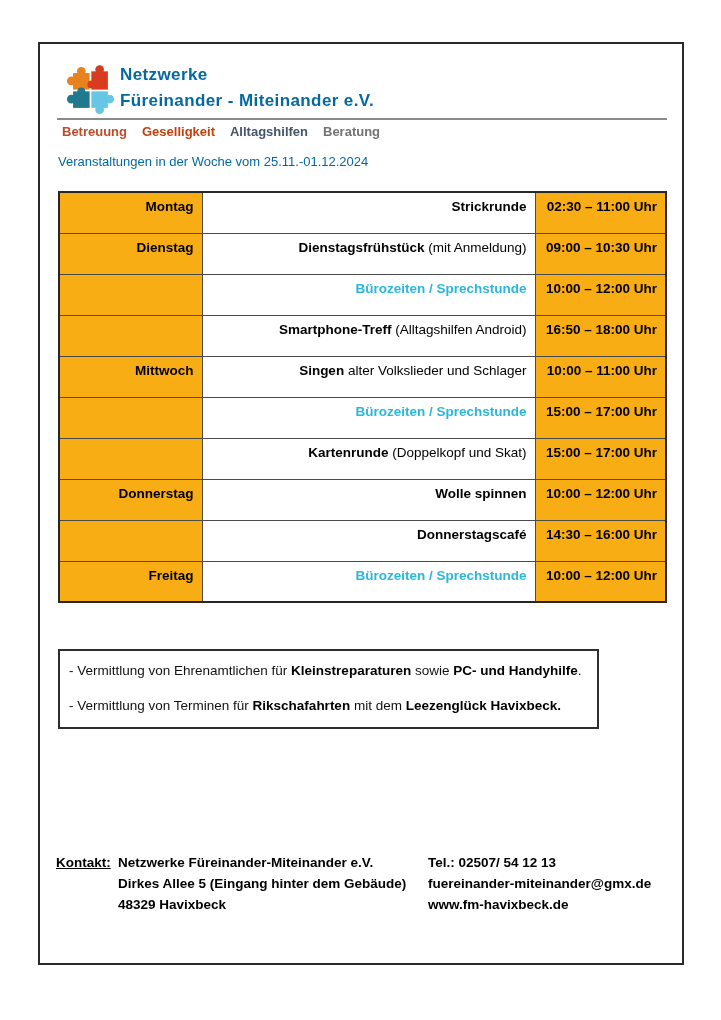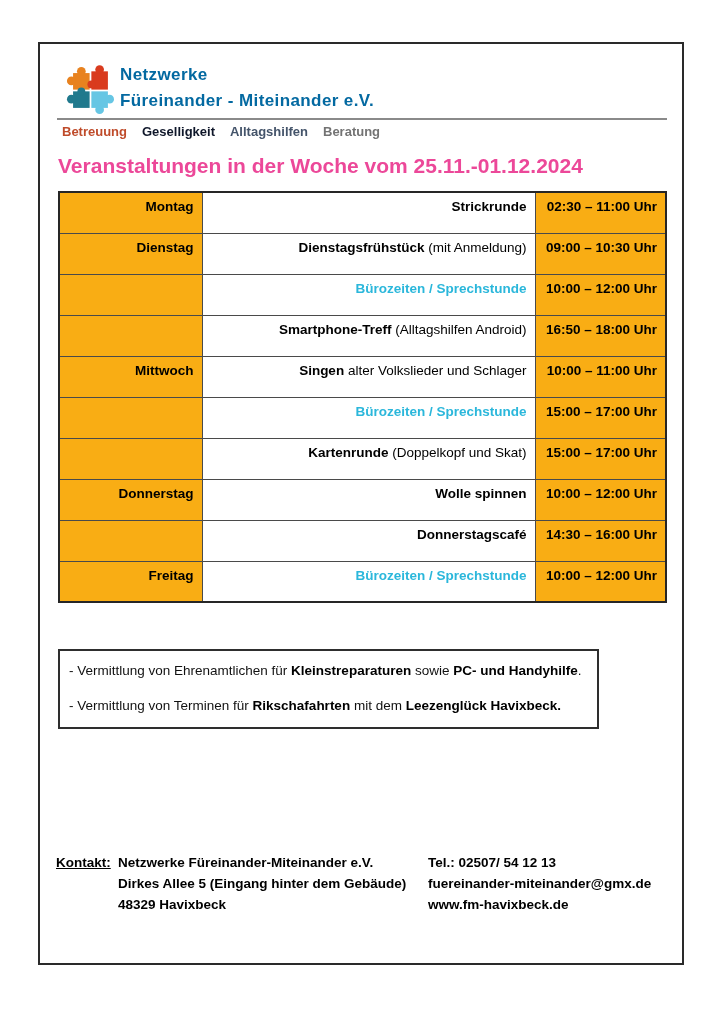--- a/index.html
+++ b/index.html
@@ -13,21 +13,21 @@
     border:2px solid #2a2a2a;background:#fff;box-sizing:border-box;
   }
   
   .logo{position:absolute;left:20px;top:13px;width:54px;height:60px;}
   .brand-text{position:absolute;left:80px;top:18px;font-weight:bold;
     font-size:17px;line-height:26px;letter-spacing:.4px;color:#0369a1;}
   .header-rule{position:absolute;left:17px;top:74px;width:610px;height:2px;background:#8a8a8a;}
   .nav{position:absolute;left:22px;top:80px;font-size:13px;font-weight:bold;white-space:nowrap;}
   .nav span{margin-right:15px;cursor:pointer;}
   
-  .page-title{position:absolute;left:18px;top:110px;font-size:21px;font-weight:bold;color:#ec4899;}
+  .page-title{position:absolute;left:18px;top:110px;font-size:13px;font-weight:normal;color:#0369a1;}
   
   .schedule-table{
     position:absolute;left:18px;top:147px;width:607px;
     border-collapse:collapse;table-layout:fixed;
     border:2px solid #262626;
   }
   .schedule-table td{
     border:1px solid #4a4a4a;vertical-align:top;
     padding:6px 8px 0 8px;height:41px;box-sizing:border-box;
     font-size:13.5px;font-weight:bold;color:#000;overflow:hidden;text-align:right;
@@ -79,21 +79,21 @@
       </g>
   </svg>
 
   <div class="brand-text">
     <div>Netzwerke</div>
     <div>Füreinander - Miteinander e.V.</div>
   </div>
 
   <div class="header-rule"></div>
 
-  <div class="nav"><span style="color: rgb(191, 75, 42);">Betreuung</span><span style="color: #0f172a;">Geselligkeit</span><span style="color: rgb(68, 84, 106);">Alltagshilfen</span><span style="color: #737373;">Beratung</span></div>
+  <div class="nav"><span style="color: rgb(191, 75, 42);">Betreuung</span><span style="color: #c2410c;">Geselligkeit</span><span style="color: rgb(68, 84, 106);">Alltagshilfen</span><span style="color: #737373;">Beratung</span></div>
 
   <div class="page-title">Veranstaltungen in der Woche vom 25.11.-01.12.2024</div>
 
   <table class="schedule-table">
     <colgroup>
         <col style="width:143px">
         <col style="width:333px">
         <col style="width:131px">
       </colgroup>
     <tbody>

